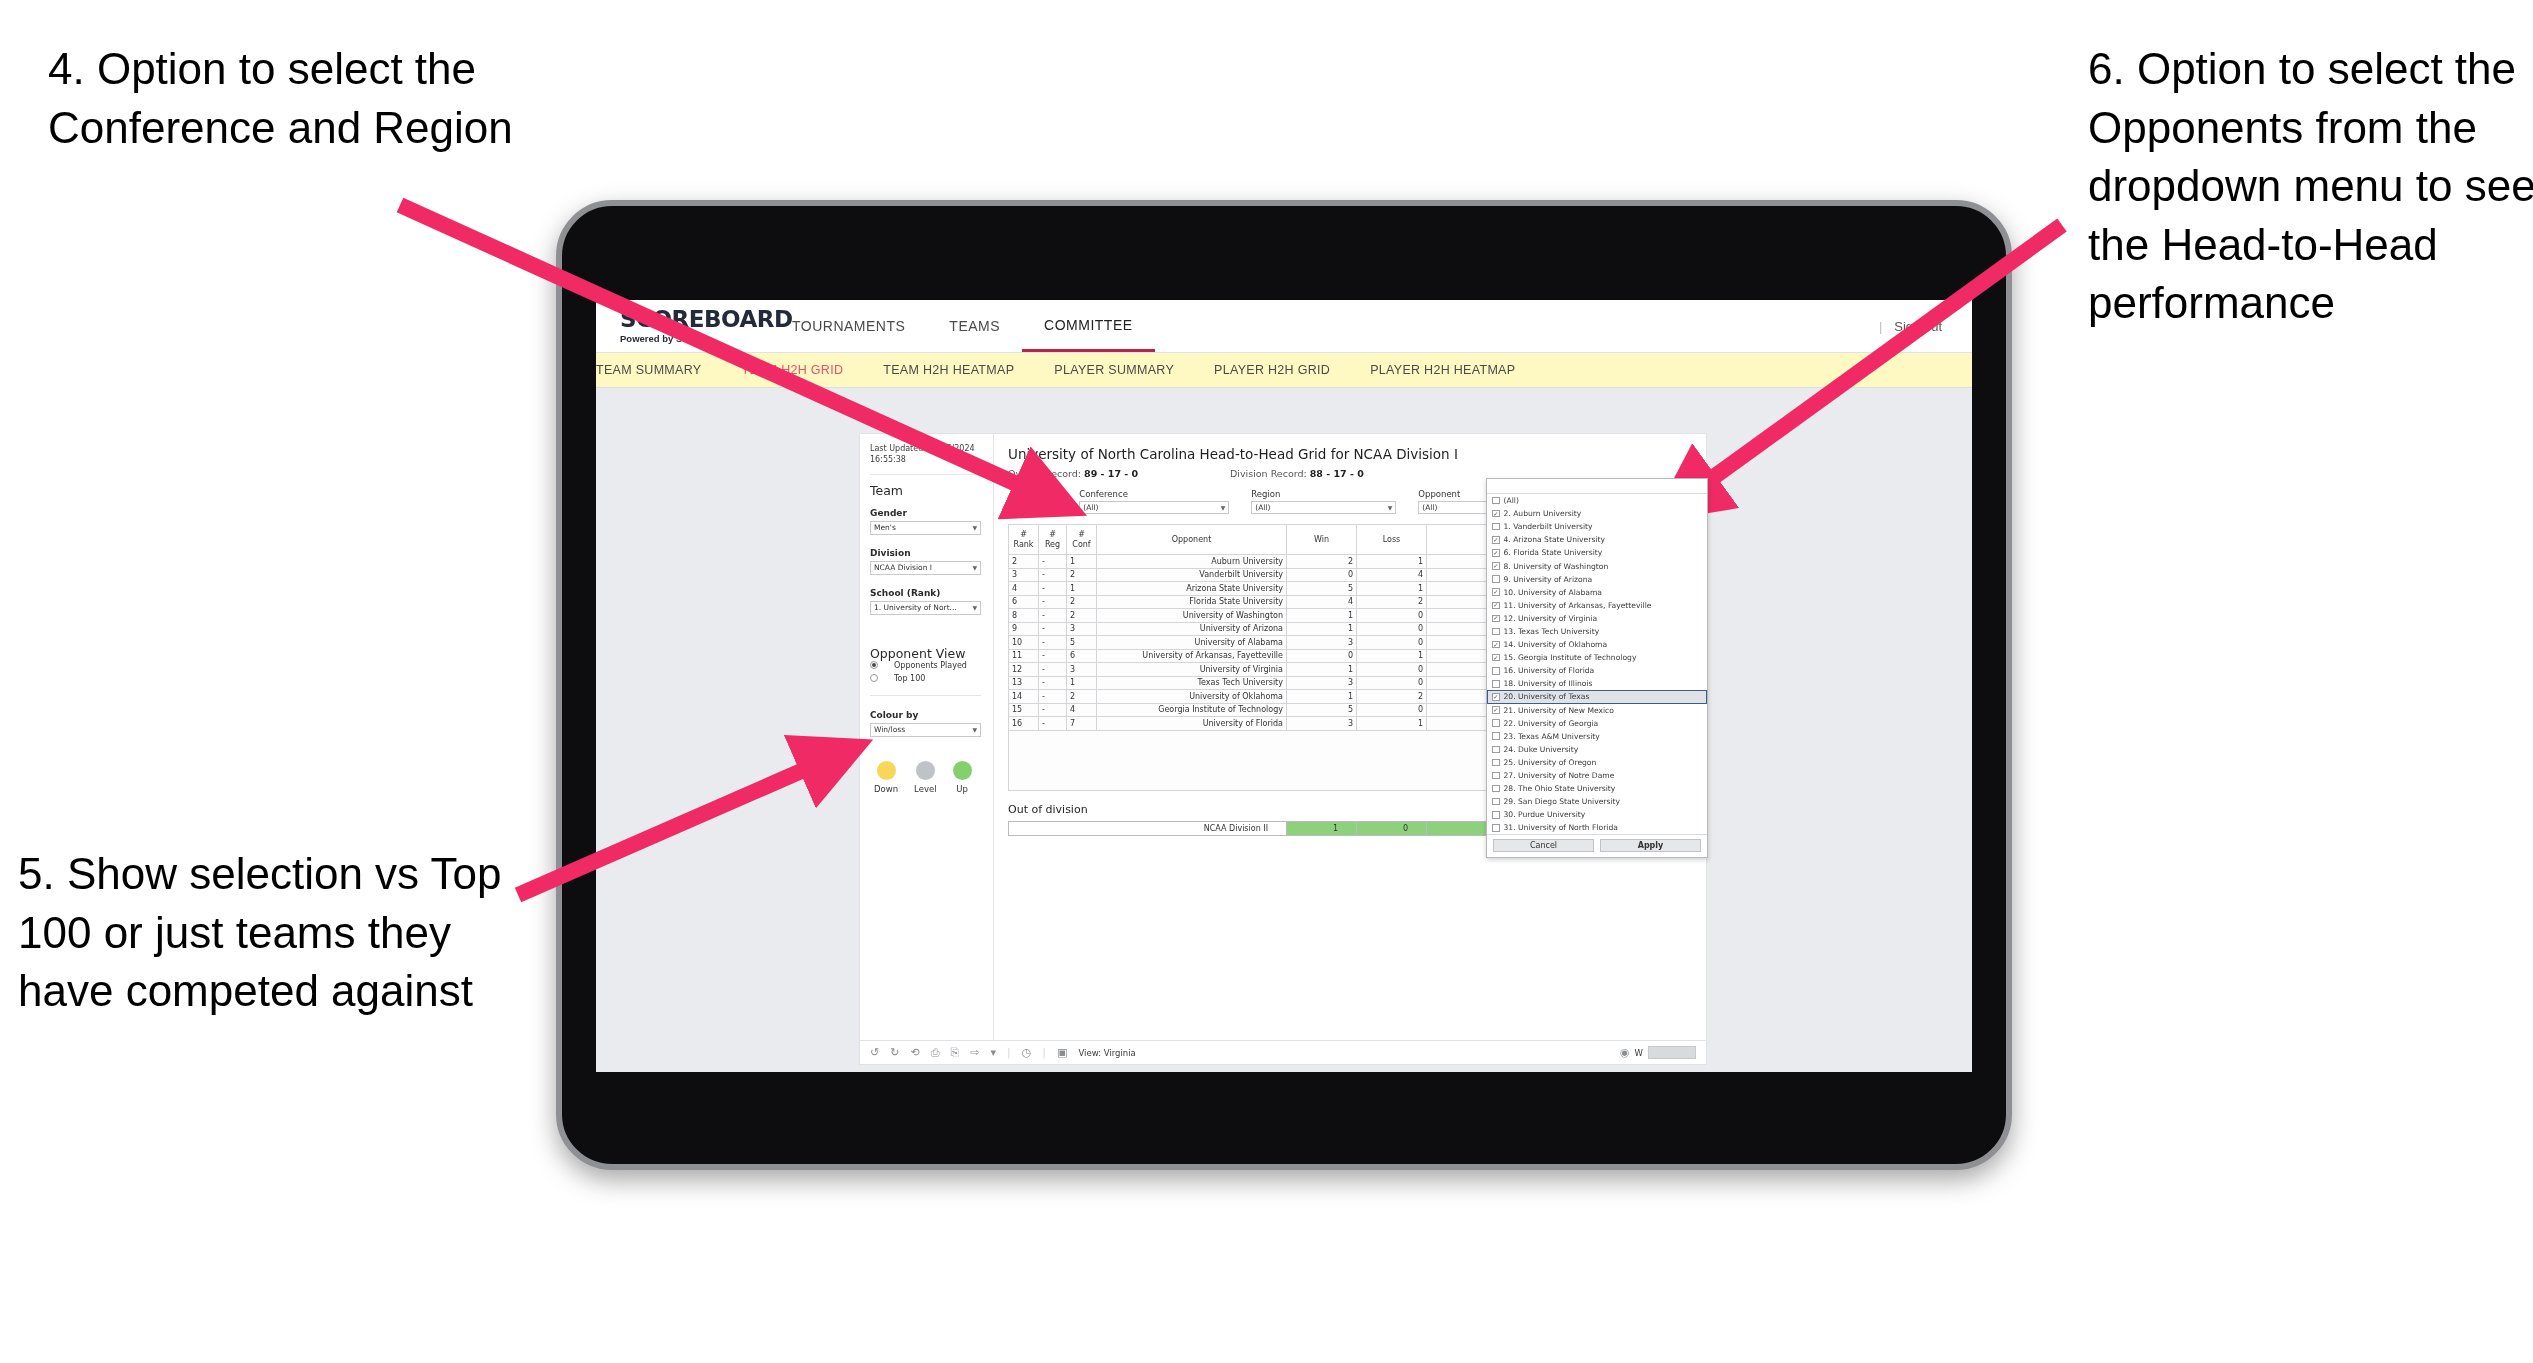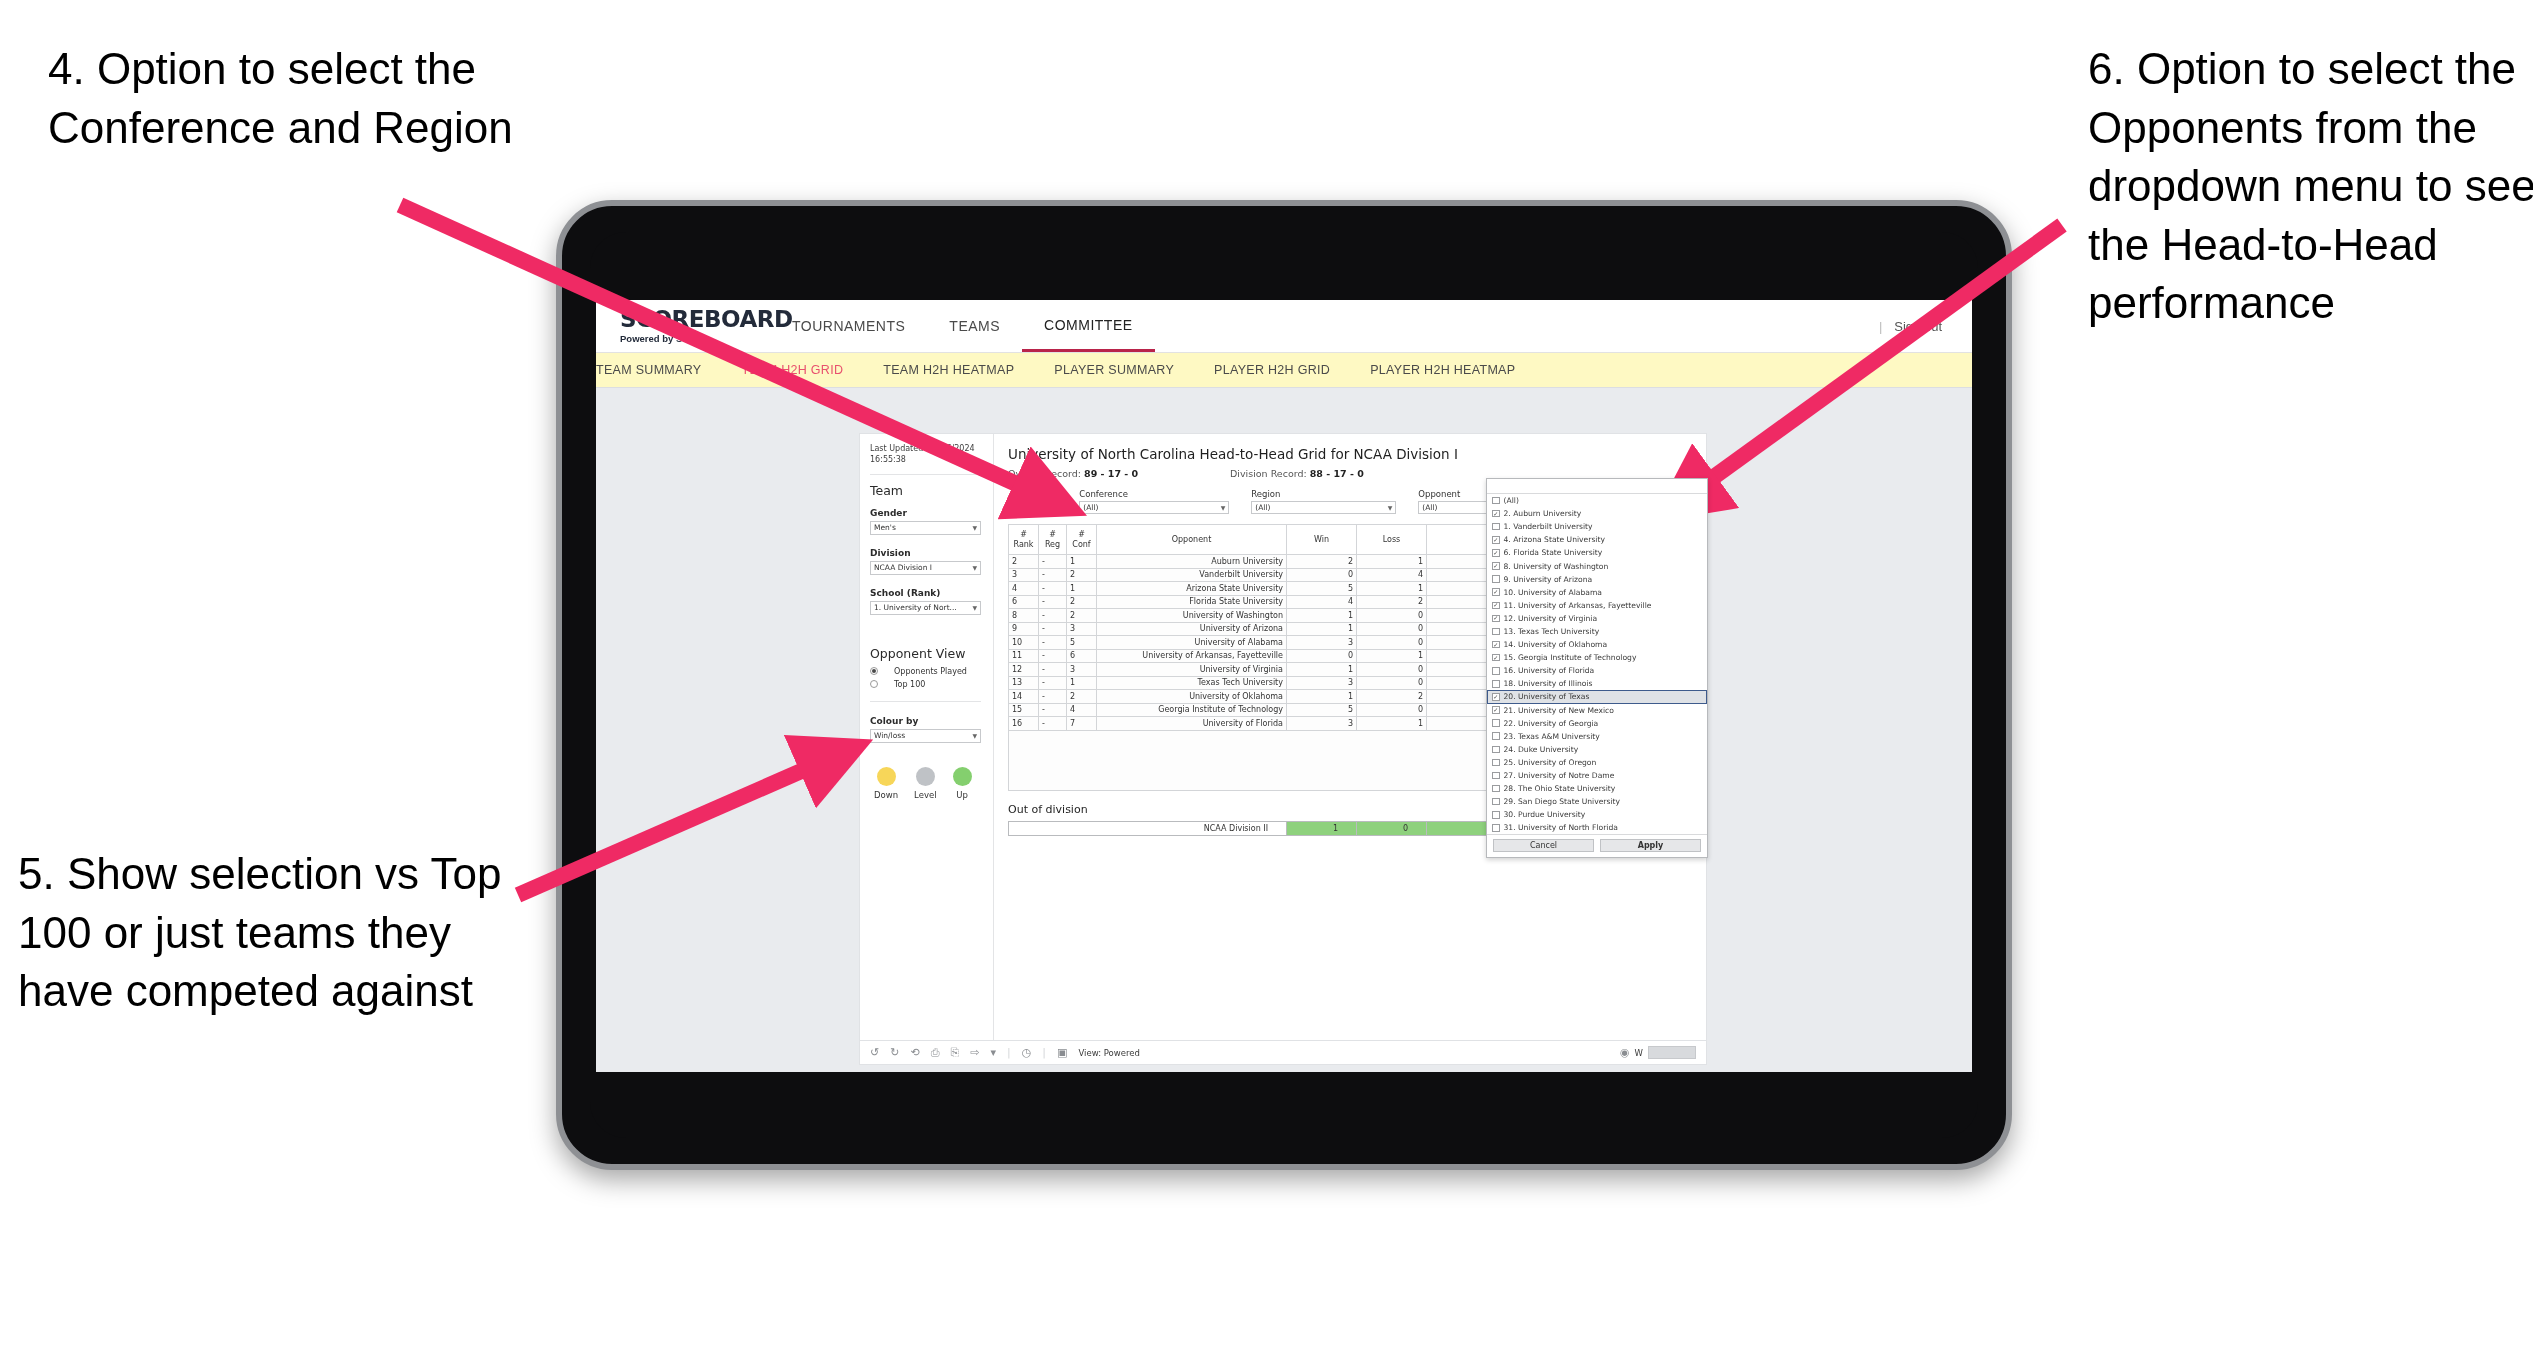--- a/index.html
+++ b/index.html
@@ -259,21 +259,21 @@
         </div>
 
         <div class="fld-label">School (Rank)</div>
         <div class="sel">
           <span class="cv">1. University of Nort...</span>
           <span class="caret">▼</span>
         </div>
 
         <div style="height:18px"></div>
 
-        <div class="sec-title" style="margin-bottom:6px">Opponent View</div>
+        <div class="sec-title" style="margin-bottom:0">Opponent View</div>
         <div class="radio-row">
           <span class="radio on"></span>
           <span class="radio-lbl">Opponents Played</span>
         </div>
         <div class="radio-row">
           <span class="radio"></span>
           <span class="radio-lbl">Top 100</span>
         </div>
 
         <div class="hr" style="margin:12px 0 14px 0"></div>
@@ -621,21 +621,21 @@
         <span class="tb-ico">↻</span>
         <span class="tb-ico">⟲</span>
         <span class="tb-ico">⎙</span>
         <span class="tb-ico">⎘</span>
         <span class="tb-ico">⇨</span>
         <span class="tb-ico">▾</span>
         <span class="tb-sep">|</span>
         <span class="tb-ico">◷</span>
         <span class="tb-sep">|</span>
         <span class="tb-ico">▣</span>
-        <span class="tb-txt">View: Powered</span>
+        <span class="tb-txt">View: Virginia</span>
         <span id="tb-right">
           <span class="tb-ico">◉</span>
           <span class="tb-txt">W</span>
           <span id="tb-chip"></span>
         </span>
       </div>
 
     </div>
   </div>
 </div>

